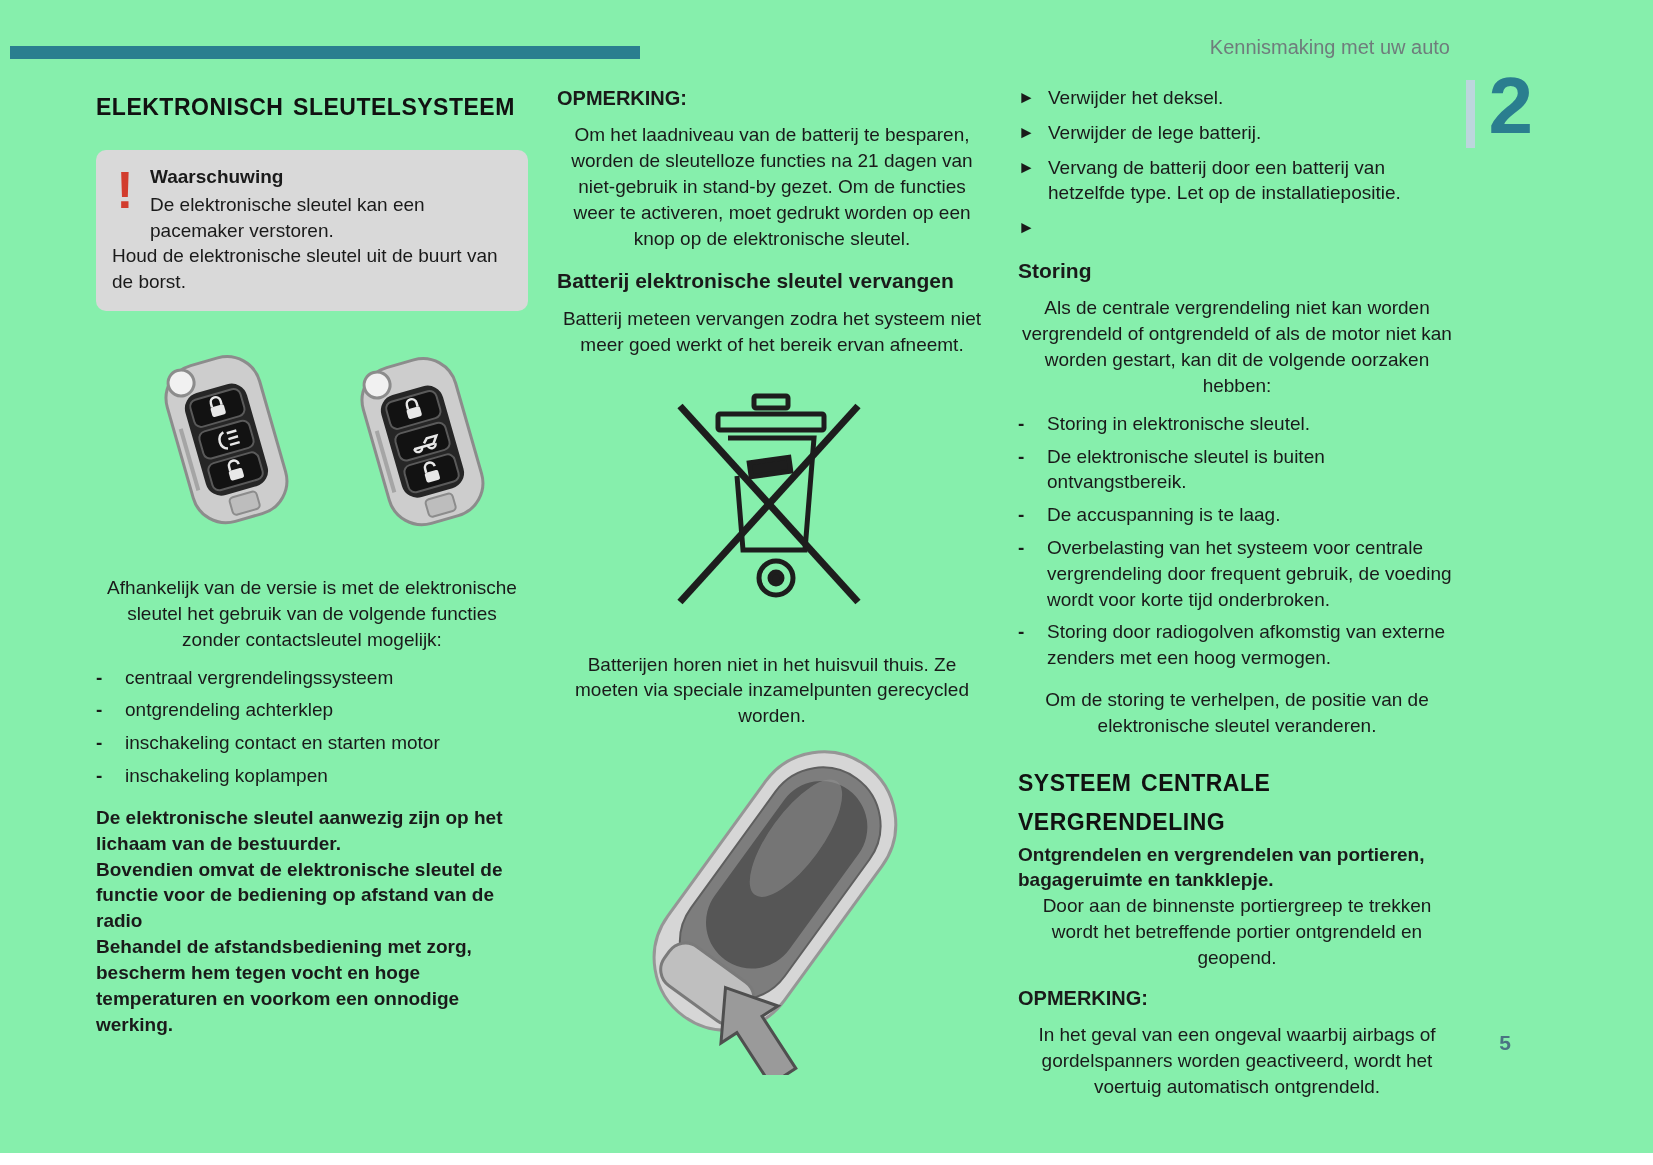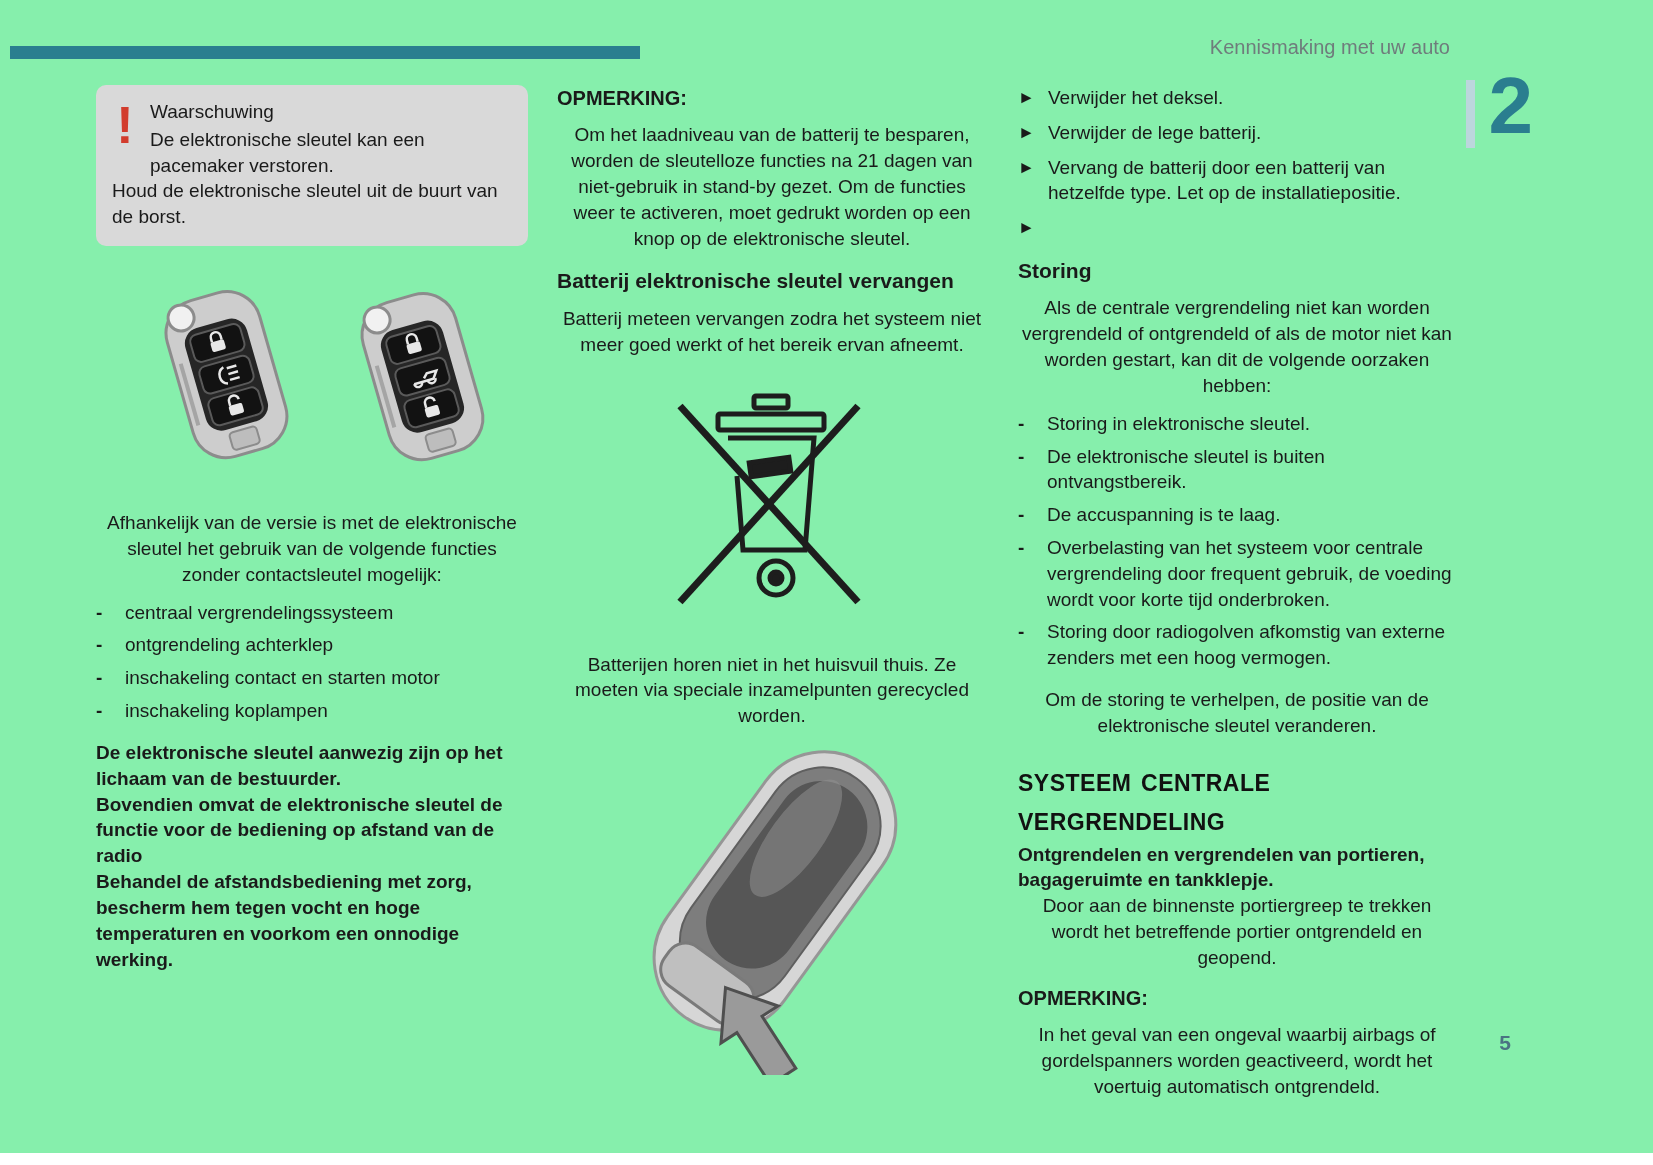--- a/index.html
+++ b/index.html
@@ -18,21 +18,21 @@
   .col1 { left:96px;  width:432px; }
   .col2 { left:557px; width:430px; }
   .col3 { left:1018px; width:438px; }
 
   .section-title { font-variant:small-caps; text-transform:lowercase; font-weight:bold;
     font-size:33px; line-height:1.18; letter-spacing:.5px; margin-bottom:26px; color:#111; }
 
   .warning-box { background:#d9d9d9; border-radius:10px; padding:14px 18px 16px 16px; margin-bottom:34px; }
   .warning-icon { float:left; width:26px; height:56px; margin-right:12px;
     color:#d23c2d; font-size:52px; font-weight:900; line-height:1; text-align:center; }
-  .warning-title { font-weight:normal; margin-bottom:2px; }
+  .warning-title { font-weight:bold; margin-bottom:2px; }
 
   .figure { display:block; margin:0 auto; }
   .fig-keys { margin:4px 0 30px 0; }
   .fig-weee { margin:34px auto 40px auto; }
   .fig-keyback { margin:16px auto 0 auto; }
 
   p.body { margin-bottom:8px;text-align:center; }
   p.tight { margin-bottom:0;font-weight:bold; }
 
   .dash-list { margin:12px 0 16px 0; }
@@ -50,20 +50,21 @@
 <body>
 
 <div class="page">
 
   <div class="topbar"></div>
   <div class="breadcrumb">Kennismaking met uw auto</div>
   <div class="chapter-strip"></div>
   <div class="chapter-num">2</div>
 
   <div class="col col1">
+    <h1 class="section-title">Elektronisch sleutelsysteem</h1>
 
     <div class="warning-box">
       <span class="warning-icon">!</span>
       <div class="warning-title">Waarschuwing</div>
       <div class="warning-text">De elektronische sleutel kan een pacemaker verstoren.</div>
       <div class="warning-text">Houd de elektronische sleutel uit de buurt van de borst.</div>
     </div>
 
     <svg class="figure fig-keys" width="432" height="200" viewBox="0 0 432 200">
       <g transform="translate(62,30) rotate(-16)">

